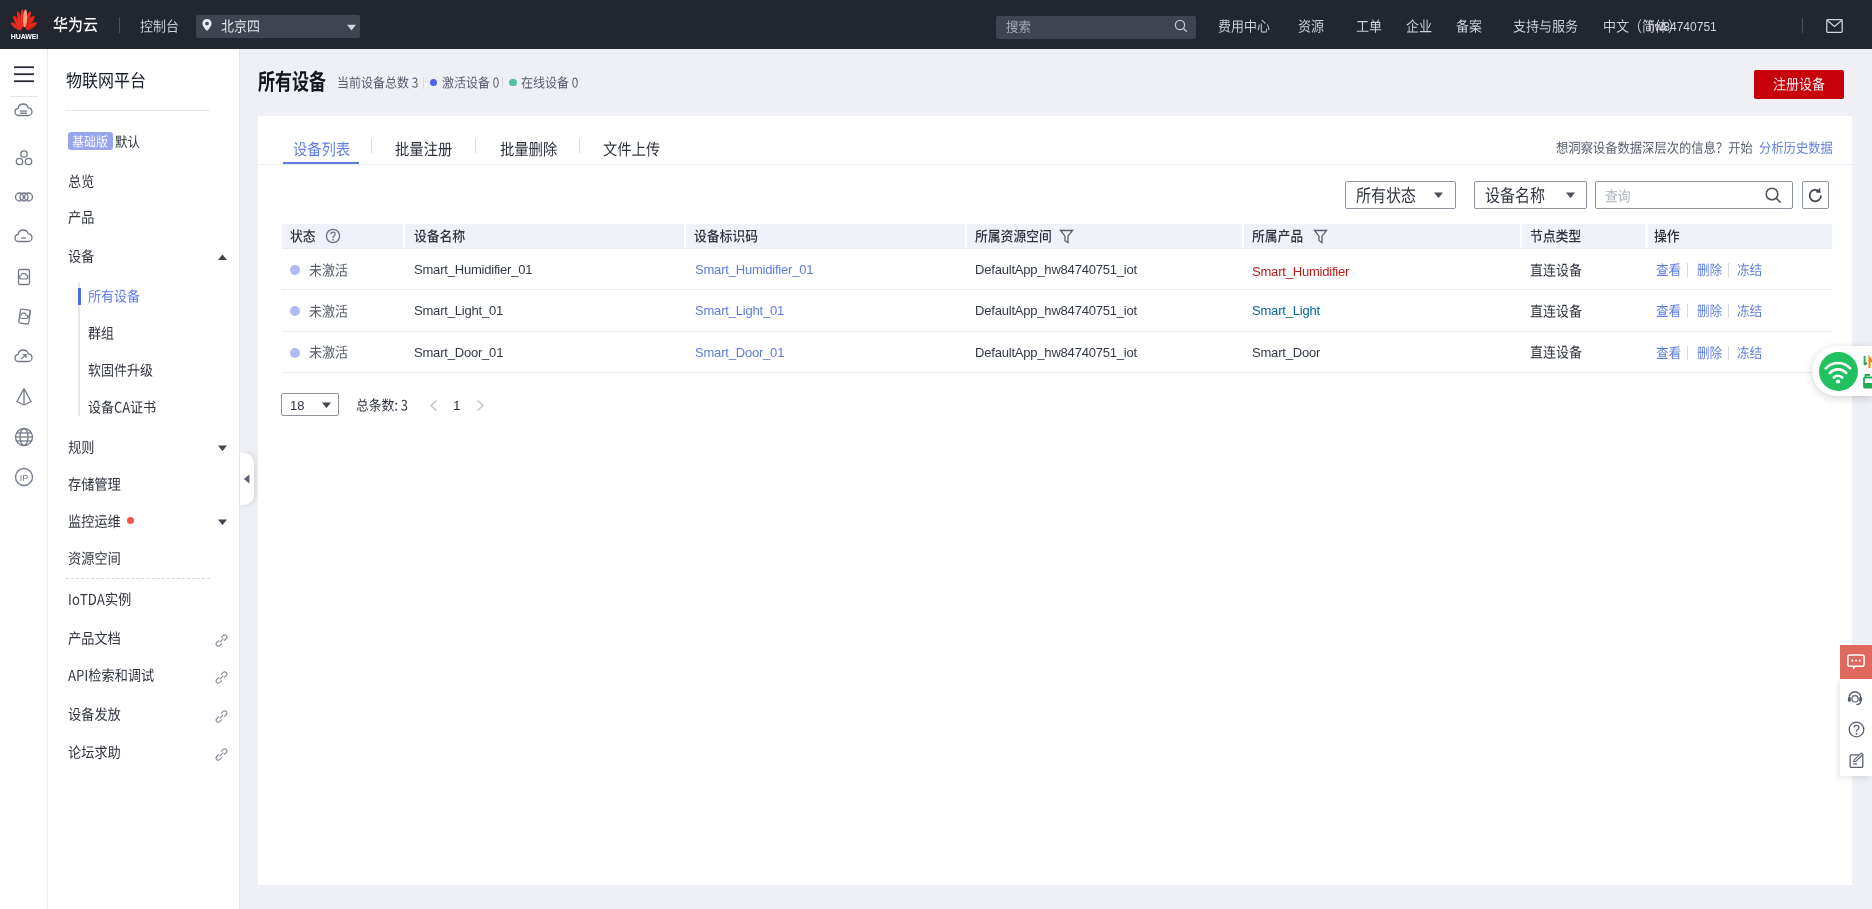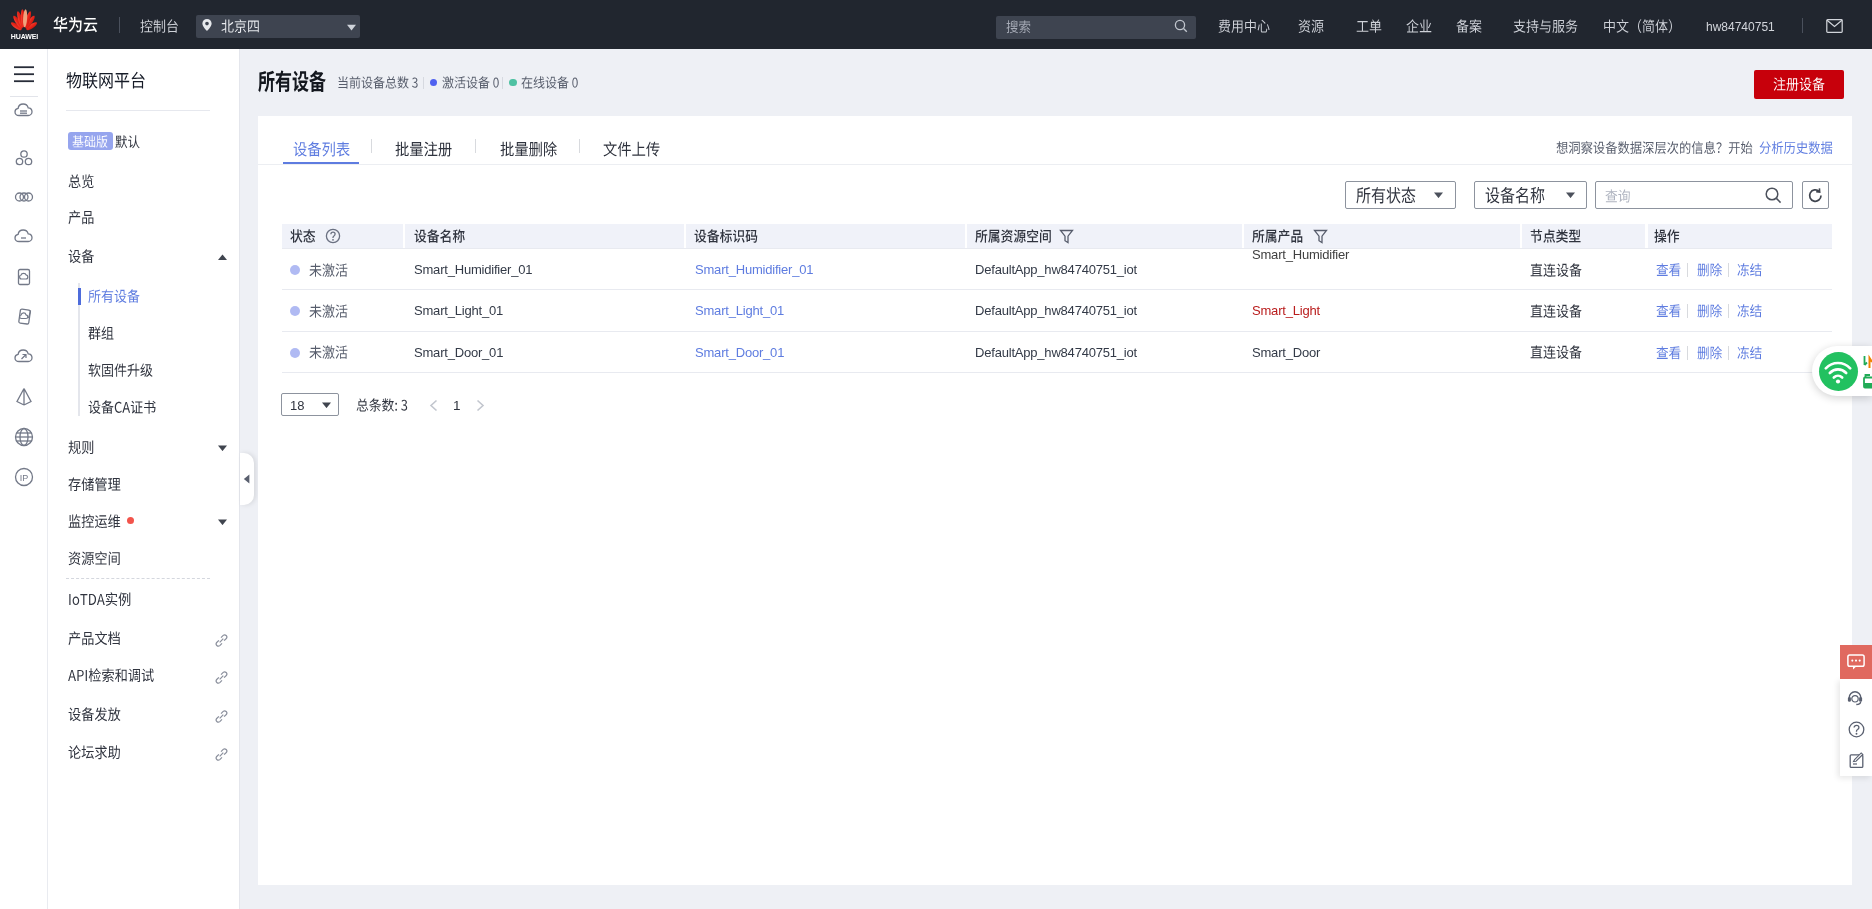--- a/index.html
+++ b/index.html
@@ -89,21 +89,21 @@
 <svg class="t" style="left:1513.0px;top:16.7px" width="67.0" height="19.1" viewBox="0 -14.7 67.0 19.1">
     <g transform="scale(1,1.130)">
       <path fill="#ced1d8" d="M6 -10.9V-8.9H1V-8H6V-6H1.6V-5H3L2.7 -4.9C3.4 -3.5 4.4 -2.3 5.6 -1.4C4.1 -0.7 2.3 -0.2 0.5 0.1C0.7 0.3 0.9 0.8 1 1C3 0.7 4.9 0.1 6.5 -0.8C8 0.1 9.8 0.7 11.9 1C12.1 0.7 12.3 0.3 12.5 0C10.6 -0.2 8.9 -0.7 7.5 -1.4C9 -2.4 10.2 -3.8 10.9 -5.6L10.2 -6L10 -6H7V-8H12V-8.9H7V-10.9ZM3.7 -5H9.5C8.8 -3.7 7.8 -2.7 6.6 -2C5.3 -2.8 4.4 -3.8 3.7 -5Z M18.8 -2.7C19.4 -1.9 20 -1 20.3 -0.3L21.1 -0.8C20.8 -1.5 20.1 -2.4 19.6 -3.1ZM21.1 -10.9V-9.2H18.4V-8.3H21.1V-6.7H17.7V-5.8H22.9V-4.3H17.8V-3.4H22.9V-0.1C22.9 0 22.8 0.1 22.6 0.1C22.4 0.1 21.7 0.1 21 0.1C21.1 0.4 21.3 0.8 21.3 1C22.3 1 22.9 1 23.3 0.9C23.7 0.7 23.8 0.4 23.8 -0.1V-3.4H25.4V-4.3H23.8V-5.8H25.5V-6.7H22.1V-8.3H24.9V-9.2H22.1V-10.9ZM15.2 -10.9V-8.3H13.5V-7.4H15.2V-4.6C14.5 -4.3 13.9 -4.2 13.4 -4L13.6 -3.1L15.2 -3.6V-0.1C15.2 0.1 15.2 0.1 15 0.1C14.8 0.1 14.3 0.1 13.8 0.1C13.9 0.4 14 0.8 14.1 1C14.9 1 15.4 1 15.7 0.8C16 0.7 16.1 0.4 16.1 -0.1V-3.9L17.6 -4.3L17.4 -5.2L16.1 -4.8V-7.4H17.5V-8.3H16.1V-10.9Z M26.7 -3.1V-2.2H34.9V-3.1ZM29.4 -10.6C29.1 -8.8 28.5 -6.4 28.1 -4.9L29 -4.9H29.2H36.5C36.2 -1.9 35.9 -0.6 35.4 -0.2C35.2 -0.1 35 -0 34.7 -0C34.3 -0 33.3 -0.1 32.3 -0.1C32.5 0.1 32.6 0.5 32.7 0.8C33.6 0.9 34.5 0.9 35 0.9C35.5 0.8 35.9 0.8 36.2 0.4C36.8 -0.1 37.2 -1.7 37.5 -5.4C37.6 -5.5 37.6 -5.8 37.6 -5.8H29.4C29.5 -6.6 29.7 -7.4 29.9 -8.2H37.4V-9.1H30.1L30.4 -10.5Z M40.4 -10.4V-5.8C40.4 -3.8 40.3 -1.2 39.4 0.6C39.7 0.7 40.1 0.9 40.2 1.1C40.8 -0.2 41.1 -1.8 41.2 -3.4H43.3V-0.1C43.3 0.1 43.2 0.1 43 0.1C42.9 0.1 42.3 0.1 41.7 0.1C41.8 0.4 42 0.8 42 1C42.9 1 43.4 1 43.7 0.9C44.1 0.7 44.2 0.4 44.2 -0.1V-10.4ZM41.3 -9.5H43.3V-7.4H41.3ZM41.3 -6.5H43.3V-4.3H41.3C41.3 -4.8 41.3 -5.3 41.3 -5.8ZM50.2 -5.1C49.9 -4 49.4 -3 48.9 -2.2C48.2 -3 47.8 -4 47.4 -5.1ZM45.3 -10.4V1H46.3V-5.1H46.6C47 -3.7 47.6 -2.5 48.3 -1.4C47.7 -0.7 47 -0.1 46.3 0.2C46.5 0.4 46.8 0.7 46.9 1C47.6 0.5 48.3 -0 48.9 -0.7C49.5 0 50.2 0.6 51 1.1C51.1 0.8 51.4 0.5 51.6 0.3C50.8 -0.1 50.1 -0.7 49.4 -1.4C50.2 -2.6 50.9 -4 51.2 -5.8L50.7 -6L50.5 -6H46.3V-9.5H49.9V-7.9C49.9 -7.7 49.9 -7.7 49.7 -7.7C49.5 -7.7 48.8 -7.7 48 -7.7C48.1 -7.5 48.2 -7.1 48.3 -6.9C49.3 -6.9 49.9 -6.9 50.3 -7C50.8 -7.1 50.9 -7.4 50.9 -7.9V-10.4Z M57.8 -5C57.7 -4.5 57.7 -4.1 57.6 -3.7H53.6V-2.8H57.3C56.5 -1.1 55.1 -0.3 52.7 0.2C52.9 0.4 53.2 0.8 53.3 1C55.8 0.4 57.5 -0.7 58.3 -2.8H62.2C62 -1.1 61.8 -0.3 61.5 -0.1C61.3 0.1 61.2 0.1 60.9 0.1C60.6 0.1 59.7 0.1 58.9 -0C59.1 0.2 59.2 0.6 59.2 0.9C60 0.9 60.8 0.9 61.2 0.9C61.6 0.9 61.9 0.8 62.2 0.5C62.7 0.1 63 -0.9 63.3 -3.2C63.3 -3.4 63.3 -3.7 63.3 -3.7H58.6C58.7 -4 58.7 -4.4 58.8 -4.9ZM61.7 -8.7C60.9 -8 59.9 -7.3 58.6 -6.9C57.6 -7.3 56.8 -7.9 56.2 -8.6L56.4 -8.7ZM57 -10.9C56.3 -9.8 55 -8.5 53.2 -7.5C53.4 -7.4 53.7 -7 53.8 -6.8C54.4 -7.2 55 -7.6 55.6 -8C56.1 -7.4 56.7 -6.9 57.5 -6.5C56 -6 54.2 -5.7 52.6 -5.5C52.8 -5.3 52.9 -4.9 53 -4.6C54.9 -4.9 56.8 -5.3 58.6 -5.9C60.1 -5.3 61.9 -5 63.9 -4.8C64.1 -5.1 64.3 -5.5 64.5 -5.7C62.8 -5.8 61.1 -6 59.8 -6.4C61.2 -7.1 62.4 -8 63.2 -9.2L62.6 -9.6L62.5 -9.6H57.2C57.5 -10 57.7 -10.3 58 -10.7Z"></path>
     </g>
   </svg>
 <svg class="t" style="left:1603.0px;top:16.7px" width="80.0" height="19.1" viewBox="0 -14.7 80.0 19.1">
     <g transform="scale(1,1.130)">
       <path fill="#ced1d8" d="M6 -10.9V-8.6H1.2V-2.4H2.2V-3.2H6V1H7V-3.2H10.7V-2.5H11.7V-8.6H7V-10.9ZM2.2 -4.2V-7.6H6V-4.2ZM10.7 -4.2H7V-7.6H10.7Z M18.5 -10.7C18.9 -10.1 19.3 -9.2 19.5 -8.7L20.5 -9C20.4 -9.5 19.9 -10.4 19.5 -11ZM13.7 -8.6V-7.7H15.7C16.4 -5.7 17.5 -4 18.8 -2.6C17.4 -1.4 15.6 -0.5 13.5 0.1C13.7 0.3 14 0.8 14.1 1C16.2 0.3 18.1 -0.6 19.5 -1.9C21 -0.6 22.8 0.4 24.9 0.9C25.1 0.7 25.4 0.3 25.6 0.1C23.5 -0.5 21.7 -1.4 20.3 -2.6C21.6 -4 22.6 -5.6 23.3 -7.7H25.4V-8.6ZM19.6 -3.3C18.3 -4.5 17.4 -6 16.7 -7.7H22.2C21.6 -5.9 20.7 -4.5 19.6 -3.3Z M35 -4.9C35 -2.4 36.1 -0.3 37.6 1.2L38.4 0.8C36.9 -0.7 36 -2.6 36 -4.9C36 -7.3 36.9 -9.2 38.4 -10.7L37.6 -11.1C36.1 -9.5 35 -7.5 35 -4.9Z M40.4 -5.9V1H41.3V-5.9ZM41 -7C41.5 -6.5 42.1 -5.8 42.4 -5.4L43.2 -5.9C42.9 -6.4 42.2 -7 41.7 -7.5ZM43.2 -5V-0.5H47.9V-5ZM41.7 -11C41.3 -9.7 40.5 -8.5 39.6 -7.8C39.9 -7.7 40.2 -7.4 40.4 -7.2C40.9 -7.7 41.4 -8.3 41.8 -9H42.6C42.9 -8.4 43.2 -7.8 43.3 -7.4L44.1 -7.7C44 -8 43.8 -8.5 43.5 -9H45.4V-9.8H42.2C42.4 -10.1 42.5 -10.4 42.6 -10.7ZM46.7 -10.9C46.4 -9.8 45.8 -8.7 45.1 -8C45.3 -7.9 45.7 -7.6 45.9 -7.5C46.3 -7.9 46.6 -8.4 46.9 -8.9H47.9C48.3 -8.4 48.7 -7.7 48.9 -7.3L49.7 -7.7C49.6 -8 49.3 -8.5 49 -8.9H51.1V-9.8H47.3C47.5 -10.1 47.6 -10.4 47.7 -10.7ZM47.1 -2.5V-1.3H44V-2.5ZM44 -4.3H47.1V-3.2H44ZM43.5 -7V-6.1H49.7V-0.1C49.7 0.1 49.6 0.1 49.4 0.1C49.2 0.1 48.5 0.1 47.8 0.1C47.9 0.3 48 0.7 48.1 1C49.1 1 49.7 0.9 50.1 0.8C50.5 0.7 50.6 0.4 50.6 -0.1V-7Z M55.3 -10.9C54.6 -8.9 53.5 -7 52.4 -5.7C52.6 -5.5 52.9 -4.9 53 -4.7C53.4 -5.2 53.7 -5.7 54.1 -6.2V1H55V-7.9C55.5 -8.7 55.8 -9.7 56.2 -10.6ZM57.4 -2.3V-1.4H59.6V1H60.5V-1.4H62.6V-2.3H60.5V-6.8C61.3 -4.5 62.6 -2.3 63.9 -1.1C64.1 -1.4 64.4 -1.7 64.6 -1.9C63.2 -3 61.9 -5.2 61.1 -7.4H64.4V-8.3H60.5V-10.9H59.6V-8.3H55.9V-7.4H59C58.2 -5.1 56.8 -2.9 55.4 -1.8C55.6 -1.6 55.9 -1.3 56.1 -1.1C57.4 -2.3 58.7 -4.4 59.6 -6.7V-2.3Z M69 -4.9C69 -7.5 67.9 -9.5 66.4 -11.1L65.6 -10.7C67.1 -9.2 68 -7.3 68 -4.9C68 -2.6 67.1 -0.7 65.6 0.8L66.4 1.2C67.9 -0.3 69 -2.4 69 -4.9Z"></path>
     </g>
   </svg>
-<div class="abs t" style="left:1706px;top:20px;font-size:12px;color:#d2d5db">hw84740751</div>
+<div class="abs t" style="left:1648px;top:20px;font-size:12px;color:#d2d5db">hw84740751</div>
 <div class="abs" style="left:1802px;top:18px;width:1px;height:15px;background:#4a505c"></div>
 <svg class="i" style="left:1826px;top:19px" width="17" height="14" viewBox="0 0 19 16">
 <rect x="0.7" y="0.7" width="17.6" height="14.6" rx="1" fill="none" stroke="#d2d5db" stroke-width="1.4"></rect>
 <path d="M1,1.5 L9.5,8.5 L18,1.5" fill="none" stroke="#d2d5db" stroke-width="1.4"></path>
   </svg>
 <div class="abs" style="left:0;top:49px;width:48px;height:860px;background:#fff;border-right:1px solid #e9ebf0"></div>
 <svg class="i" style="left:13.5px;top:66px" width="20" height="17" viewBox="0 0 20 17">
 <g stroke="#272c38" stroke-width="1.8">
       <line x1="0" y1="1.2" x2="20" y2="1.2"></line>
       <line x1="0" y1="8.2" x2="20" y2="8.2"></line>
@@ -455,21 +455,21 @@
 <div class="abs" style="left:1519.5px;top:224px;width:2px;height:24px;background:#fff"></div>
 <div class="abs" style="left:289.5px;top:265.3px;width:10px;height:10px;border-radius:50%;background:#b0baf3"></div>
 <svg class="t" style="left:308.5px;top:261.0px" width="41.0" height="19.1" viewBox="0 -14.7 41.0 19.1">
     <g transform="scale(1,1.130)">
       <path fill="#575d6c" d="M6 -10.9V-8.8H1.7V-7.8H6V-5.6H0.8V-4.6H5.4C4.2 -2.9 2.3 -1.3 0.4 -0.5C0.7 -0.3 1 0.1 1.2 0.3C2.9 -0.6 4.7 -2.1 6 -3.8V1H7V-3.9C8.3 -2.2 10.1 -0.5 11.8 0.3C12 0.1 12.3 -0.3 12.6 -0.5C10.7 -1.3 8.7 -2.9 7.6 -4.6H12.2V-5.6H7V-7.8H11.4V-8.8H7V-10.9Z M17.4 -7.2H19.7V-6.1H17.4ZM17.4 -8.9H19.7V-7.9H17.4ZM13.8 -10.2C14.5 -9.8 15.2 -9 15.6 -8.6L16.2 -9.2C15.8 -9.7 15 -10.3 14.4 -10.8ZM13.5 -6.6C14.1 -6.2 14.9 -5.6 15.2 -5.2L15.8 -5.9C15.4 -6.3 14.6 -6.9 14 -7.2ZM13.6 0.3 14.4 0.8C14.9 -0.3 15.6 -1.9 16 -3.2L15.3 -3.7C14.8 -2.3 14.1 -0.7 13.6 0.3ZM22 -10.9C21.8 -8.9 21.3 -6.9 20.6 -5.6V-9.6H18.8L19.2 -10.8L18.2 -10.9C18.1 -10.5 18 -10 17.9 -9.6H16.6V-5.4H20.5C20.7 -5.2 21 -4.9 21.1 -4.8C21.3 -5.1 21.5 -5.5 21.7 -5.9C21.9 -4.7 22.2 -3.3 22.7 -2.1C22.2 -1.1 21.5 -0.2 20.5 0.5C20.7 0.6 21.1 0.9 21.2 1.1C22 0.4 22.6 -0.3 23.2 -1.2C23.6 -0.4 24.2 0.4 25 1C25.1 0.8 25.4 0.4 25.6 0.2C24.8 -0.4 24.1 -1.2 23.6 -2.1C24.3 -3.6 24.6 -5.4 24.9 -7.5H25.5V-8.4H22.5C22.6 -9.2 22.8 -10 22.9 -10.8ZM17.8 -5.1 18.1 -4.4H16.1V-3.6H17.4V-3.1C17.4 -2.2 17.2 -0.7 15.6 0.5C15.8 0.6 16.1 0.9 16.2 1.1C17.5 0.2 18 -1 18.1 -2H19.6C19.6 -0.7 19.5 -0.2 19.3 -0C19.3 0.1 19.2 0.1 19 0.1C18.9 0.1 18.4 0.1 18 0C18.1 0.2 18.2 0.6 18.2 0.8C18.7 0.9 19.2 0.8 19.4 0.8C19.7 0.8 19.9 0.7 20.1 0.5C20.3 0.2 20.4 -0.5 20.5 -2.4C20.5 -2.5 20.5 -2.8 20.5 -2.8H18.2V-3.1V-3.6H21V-4.4H19C18.9 -4.7 18.7 -5.1 18.6 -5.3ZM24 -7.5C23.9 -5.9 23.6 -4.4 23.2 -3.2C22.6 -4.5 22.4 -6 22.2 -7.4L22.2 -7.5Z M27.2 -10.1C28 -9.6 29.1 -9 29.6 -8.6L30.2 -9.4C29.6 -9.8 28.5 -10.4 27.7 -10.8ZM26.5 -6.5C27.3 -6.1 28.4 -5.4 29 -5.1L29.5 -5.9C28.9 -6.2 27.8 -6.8 27.1 -7.2ZM26.8 0.2 27.7 0.9C28.4 -0.3 29.4 -2 30 -3.3L29.3 -4C28.6 -2.5 27.5 -0.8 26.8 0.2ZM30.2 -7.1V-6.2H33.9V-4H31.1V1H32V0.5H36.6V1H37.6V-4H34.8V-6.2H38.4V-7.1H34.8V-9.4C36 -9.6 37 -9.8 37.9 -10.1L37.1 -10.9C35.7 -10.4 33 -9.9 30.8 -9.7C30.9 -9.5 31 -9.1 31.1 -8.9C32 -9 33 -9.1 33.9 -9.2V-7.1ZM32 -0.4V-3.1H36.6V-0.4Z"></path>
     </g>
   </svg>
 <div class="abs t" style="left:414px;top:262.3px;font-size:13px;letter-spacing:-0.2px;color:#333a47">Smart_Humidifier_01</div>
 <div class="abs t" style="left:695px;top:262.3px;font-size:13px;letter-spacing:-0.2px;color:#5e7ce0">Smart_Humidifier_01</div>
 <div class="abs t" style="left:975px;top:262.3px;font-size:13px;letter-spacing:-0.2px;color:#333a47">DefaultApp_hw84740751_iot</div>
-<div class="abs t" style="left:1252px;top:247px;font-size:13px;letter-spacing:-0.2px;color:#404040">Smart_Humidifier</div>
+<div class="abs t" style="left:1252px;top:264px;font-size:13px;letter-spacing:-0.2px;color:#b91c1c">Smart_Humidifier</div>
 <svg class="t" style="left:1530.0px;top:261.0px" width="54.0" height="19.1" viewBox="0 -14.7 54.0 19.1">
     <g transform="scale(1,1.130)">
       <path fill="#30343f" d="M2.5 -7.9V-0.3H0.6V0.6H12.4V-0.3H10.6V-7.9H6.5L6.7 -8.9H12V-9.8H6.8L7 -10.8L5.9 -10.9L5.8 -9.8H1V-8.9H5.7L5.5 -7.9ZM3.4 -5.2H9.6V-4.1H3.4ZM3.4 -5.9V-7H9.6V-5.9ZM3.4 -3.4H9.6V-2.3H3.4ZM3.4 -0.3V-1.5H9.6V-0.3Z M14.1 -10.3C14.7 -9.6 15.5 -8.6 15.9 -7.9L16.7 -8.5C16.3 -9.1 15.5 -10.1 14.8 -10.8ZM16.2 -6.5H13.6V-5.6H15.3V-1.5C14.7 -1.3 14.1 -0.7 13.4 0.1L14.1 1.1C14.7 0.2 15.3 -0.7 15.7 -0.7C16 -0.7 16.4 -0.2 17 0.2C17.9 0.8 19 0.9 20.7 0.9C22 0.9 24.4 0.8 25.4 0.8C25.4 0.5 25.5 -0.1 25.7 -0.3C24.3 -0.2 22.4 -0.1 20.7 -0.1C19.2 -0.1 18.1 -0.2 17.2 -0.7C16.8 -1 16.5 -1.3 16.2 -1.4ZM17.9 -5.3C18 -5.4 18.5 -5.5 19.1 -5.5H21.1V-3.7H17.1V-2.8H21.1V-0.4H22.1V-2.8H25.2V-3.7H22.1V-5.5H24.6L24.6 -6.4H22.1V-8H21.1V-6.4H19C19.3 -7.1 19.7 -7.9 20.1 -8.7H25V-9.6H20.4L20.8 -10.6L19.8 -10.9C19.7 -10.5 19.5 -10 19.4 -9.6H17.2V-8.7H19C18.7 -8 18.4 -7.3 18.3 -7.1C18 -6.6 17.8 -6.3 17.6 -6.3C17.7 -6 17.8 -5.5 17.9 -5.3Z M27.6 -10.1C28.3 -9.5 29.1 -8.6 29.5 -8L30.2 -8.7C29.8 -9.3 28.9 -10.1 28.2 -10.7ZM26.6 -6.8V-5.9H28.4V-1.2C28.4 -0.6 28 -0.2 27.7 -0.1C27.9 0.1 28.2 0.5 28.3 0.8C28.5 0.5 28.8 0.3 31.1 -1.5C31 -1.7 30.9 -2 30.8 -2.3L29.3 -1.2V-6.8ZM32.4 -10.5V-9C32.4 -8 32.1 -7 30.4 -6.2C30.6 -6 30.9 -5.7 31 -5.5C32.9 -6.4 33.3 -7.8 33.3 -9V-9.5H35.6V-7.4C35.6 -6.5 35.8 -6.1 36.7 -6.1C36.8 -6.1 37.5 -6.1 37.7 -6.1C37.9 -6.1 38.2 -6.1 38.4 -6.2C38.3 -6.4 38.3 -6.8 38.3 -7C38.1 -7 37.8 -6.9 37.7 -6.9C37.5 -6.9 36.9 -6.9 36.8 -6.9C36.6 -6.9 36.5 -7.1 36.5 -7.4V-10.5ZM36.5 -4.3C36 -3.2 35.3 -2.4 34.4 -1.7C33.6 -2.4 32.9 -3.3 32.4 -4.3ZM31 -5.2V-4.3H31.7L31.5 -4.2C32 -3 32.7 -2 33.7 -1.1C32.7 -0.5 31.6 -0.1 30.4 0.2C30.6 0.4 30.8 0.8 30.9 1C32.2 0.7 33.4 0.2 34.4 -0.5C35.4 0.2 36.6 0.8 37.9 1.1C38 0.8 38.3 0.4 38.5 0.2C37.3 -0.1 36.2 -0.5 35.2 -1.1C36.3 -2.1 37.2 -3.3 37.7 -5L37.1 -5.2L36.9 -5.2Z M47.9 -8.9C47.3 -8.3 46.4 -7.7 45.5 -7.2C44.6 -7.7 43.8 -8.2 43.3 -8.8L43.4 -8.9ZM43.8 -11C43.1 -9.8 41.9 -8.5 40 -7.6C40.2 -7.5 40.5 -7.2 40.7 -6.9C41.4 -7.3 42 -7.7 42.6 -8.2C43.1 -7.6 43.7 -7.2 44.5 -6.7C42.9 -6.1 41.1 -5.6 39.4 -5.4C39.6 -5.2 39.8 -4.7 39.8 -4.5C41.7 -4.8 43.7 -5.3 45.5 -6.2C47.1 -5.4 49 -4.9 51 -4.7C51.2 -4.9 51.4 -5.3 51.6 -5.6C49.8 -5.8 48 -6.1 46.5 -6.7C47.7 -7.5 48.8 -8.4 49.5 -9.5L48.9 -9.9L48.7 -9.8H44.2C44.4 -10.1 44.7 -10.4 44.9 -10.8ZM42.2 -1.7H45V-0.2H42.2ZM42.2 -2.5V-3.8H45V-2.5ZM48.7 -1.7V-0.2H46V-1.7ZM48.7 -2.5H46V-3.8H48.7ZM41.2 -4.6V1H42.2V0.6H48.7V1H49.8V-4.6Z"></path>
     </g>
   </svg>
 <svg class="t" style="left:1656.0px;top:261.3px" width="27.2" height="18.5" viewBox="0 -14.2 27.2 18.5">
     <g transform="scale(1,1.130)">
       <path fill="#5e7ce0" d="M3.7 -2.7H8.8V-1.7H3.7ZM3.7 -4.4H8.8V-3.4H3.7ZM2.8 -5.1V-1H9.8V-5.1ZM0.9 -0.3V0.6H11.7V-0.3ZM5.8 -10.6V-9H0.7V-8.2H4.8C3.7 -7 2 -5.9 0.5 -5.3C0.7 -5.2 0.9 -4.8 1.1 -4.6C2.8 -5.3 4.6 -6.6 5.8 -8.1V-5.5H6.7V-8.1C7.9 -6.6 9.8 -5.3 11.5 -4.7C11.7 -4.9 11.9 -5.3 12.1 -5.5C10.6 -6 8.8 -7 7.7 -8.2H11.9V-9H6.7V-10.6Z M16.8 -2.7H22.3V-1.8H16.8ZM16.8 -3.4V-4.2H22.3V-3.4ZM16.8 -1.2H22.3V-0.2H16.8ZM23 -10.5C21 -10.1 17.2 -9.9 14.1 -9.9C14.2 -9.7 14.3 -9.3 14.3 -9.1C15.4 -9.1 16.6 -9.2 17.7 -9.2C17.7 -8.9 17.6 -8.6 17.5 -8.3H14.3V-7.6H17.2C17.1 -7.3 16.9 -7 16.8 -6.6H13.3V-5.9H16.3C15.5 -4.5 14.5 -3.4 13 -2.5C13.2 -2.4 13.5 -2 13.6 -1.8C14.5 -2.3 15.2 -2.9 15.9 -3.7V1H16.8V0.5H22.3V1H23.2V-5H16.9C17.1 -5.3 17.2 -5.6 17.4 -5.9H24.5V-6.6H17.8C18 -7 18.1 -7.3 18.2 -7.6H23.7V-8.3H18.5L18.8 -9.3C20.6 -9.4 22.3 -9.6 23.6 -9.8Z"></path>
     </g>
   </svg>
@@ -487,21 +487,21 @@
   </svg>
 <div class="abs" style="left:289.5px;top:306.3px;width:10px;height:10px;border-radius:50%;background:#b0baf3"></div>
 <svg class="t" style="left:308.5px;top:302.0px" width="41.0" height="19.1" viewBox="0 -14.7 41.0 19.1">
     <g transform="scale(1,1.130)">
       <path fill="#575d6c" d="M6 -10.9V-8.8H1.7V-7.8H6V-5.6H0.8V-4.6H5.4C4.2 -2.9 2.3 -1.3 0.4 -0.5C0.7 -0.3 1 0.1 1.2 0.3C2.9 -0.6 4.7 -2.1 6 -3.8V1H7V-3.9C8.3 -2.2 10.1 -0.5 11.8 0.3C12 0.1 12.3 -0.3 12.6 -0.5C10.7 -1.3 8.7 -2.9 7.6 -4.6H12.2V-5.6H7V-7.8H11.4V-8.8H7V-10.9Z M17.4 -7.2H19.7V-6.1H17.4ZM17.4 -8.9H19.7V-7.9H17.4ZM13.8 -10.2C14.5 -9.8 15.2 -9 15.6 -8.6L16.2 -9.2C15.8 -9.7 15 -10.3 14.4 -10.8ZM13.5 -6.6C14.1 -6.2 14.9 -5.6 15.2 -5.2L15.8 -5.9C15.4 -6.3 14.6 -6.9 14 -7.2ZM13.6 0.3 14.4 0.8C14.9 -0.3 15.6 -1.9 16 -3.2L15.3 -3.7C14.8 -2.3 14.1 -0.7 13.6 0.3ZM22 -10.9C21.8 -8.9 21.3 -6.9 20.6 -5.6V-9.6H18.8L19.2 -10.8L18.2 -10.9C18.1 -10.5 18 -10 17.9 -9.6H16.6V-5.4H20.5C20.7 -5.2 21 -4.9 21.1 -4.8C21.3 -5.1 21.5 -5.5 21.7 -5.9C21.9 -4.7 22.2 -3.3 22.7 -2.1C22.2 -1.1 21.5 -0.2 20.5 0.5C20.7 0.6 21.1 0.9 21.2 1.1C22 0.4 22.6 -0.3 23.2 -1.2C23.6 -0.4 24.2 0.4 25 1C25.1 0.8 25.4 0.4 25.6 0.2C24.8 -0.4 24.1 -1.2 23.6 -2.1C24.3 -3.6 24.6 -5.4 24.9 -7.5H25.5V-8.4H22.5C22.6 -9.2 22.8 -10 22.9 -10.8ZM17.8 -5.1 18.1 -4.4H16.1V-3.6H17.4V-3.1C17.4 -2.2 17.2 -0.7 15.6 0.5C15.8 0.6 16.1 0.9 16.2 1.1C17.5 0.2 18 -1 18.1 -2H19.6C19.6 -0.7 19.5 -0.2 19.3 -0C19.3 0.1 19.2 0.1 19 0.1C18.9 0.1 18.4 0.1 18 0C18.1 0.2 18.2 0.6 18.2 0.8C18.7 0.9 19.2 0.8 19.4 0.8C19.7 0.8 19.9 0.7 20.1 0.5C20.3 0.2 20.4 -0.5 20.5 -2.4C20.5 -2.5 20.5 -2.8 20.5 -2.8H18.2V-3.1V-3.6H21V-4.4H19C18.9 -4.7 18.7 -5.1 18.6 -5.3ZM24 -7.5C23.9 -5.9 23.6 -4.4 23.2 -3.2C22.6 -4.5 22.4 -6 22.2 -7.4L22.2 -7.5Z M27.2 -10.1C28 -9.6 29.1 -9 29.6 -8.6L30.2 -9.4C29.6 -9.8 28.5 -10.4 27.7 -10.8ZM26.5 -6.5C27.3 -6.1 28.4 -5.4 29 -5.1L29.5 -5.9C28.9 -6.2 27.8 -6.8 27.1 -7.2ZM26.8 0.2 27.7 0.9C28.4 -0.3 29.4 -2 30 -3.3L29.3 -4C28.6 -2.5 27.5 -0.8 26.8 0.2ZM30.2 -7.1V-6.2H33.9V-4H31.1V1H32V0.5H36.6V1H37.6V-4H34.8V-6.2H38.4V-7.1H34.8V-9.4C36 -9.6 37 -9.8 37.9 -10.1L37.1 -10.9C35.7 -10.4 33 -9.9 30.8 -9.7C30.9 -9.5 31 -9.1 31.1 -8.9C32 -9 33 -9.1 33.9 -9.2V-7.1ZM32 -0.4V-3.1H36.6V-0.4Z"></path>
     </g>
   </svg>
 <div class="abs t" style="left:414px;top:303.3px;font-size:13px;letter-spacing:-0.2px;color:#333a47">Smart_Light_01</div>
 <div class="abs t" style="left:695px;top:303.3px;font-size:13px;letter-spacing:-0.2px;color:#5e7ce0">Smart_Light_01</div>
 <div class="abs t" style="left:975px;top:303.3px;font-size:13px;letter-spacing:-0.2px;color:#333a47">DefaultApp_hw84740751_iot</div>
-<div class="abs t" style="left:1252px;top:303.3px;font-size:13px;letter-spacing:-0.2px;color:#b91c1c">Smart_Light</div>
+<div class="abs t" style="left:1252px;top:303.3px;font-size:13px;letter-spacing:-0.2px;color:#0369a1">Smart_Light</div>
 <svg class="t" style="left:1530.0px;top:302.0px" width="54.0" height="19.1" viewBox="0 -14.7 54.0 19.1">
     <g transform="scale(1,1.130)">
       <path fill="#30343f" d="M2.5 -7.9V-0.3H0.6V0.6H12.4V-0.3H10.6V-7.9H6.5L6.7 -8.9H12V-9.8H6.8L7 -10.8L5.9 -10.9L5.8 -9.8H1V-8.9H5.7L5.5 -7.9ZM3.4 -5.2H9.6V-4.1H3.4ZM3.4 -5.9V-7H9.6V-5.9ZM3.4 -3.4H9.6V-2.3H3.4ZM3.4 -0.3V-1.5H9.6V-0.3Z M14.1 -10.3C14.7 -9.6 15.5 -8.6 15.9 -7.9L16.7 -8.5C16.3 -9.1 15.5 -10.1 14.8 -10.8ZM16.2 -6.5H13.6V-5.6H15.3V-1.5C14.7 -1.3 14.1 -0.7 13.4 0.1L14.1 1.1C14.7 0.2 15.3 -0.7 15.7 -0.7C16 -0.7 16.4 -0.2 17 0.2C17.9 0.8 19 0.9 20.7 0.9C22 0.9 24.4 0.8 25.4 0.8C25.4 0.5 25.5 -0.1 25.7 -0.3C24.3 -0.2 22.4 -0.1 20.7 -0.1C19.2 -0.1 18.1 -0.2 17.2 -0.7C16.8 -1 16.5 -1.3 16.2 -1.4ZM17.9 -5.3C18 -5.4 18.5 -5.5 19.1 -5.5H21.1V-3.7H17.1V-2.8H21.1V-0.4H22.1V-2.8H25.2V-3.7H22.1V-5.5H24.6L24.6 -6.4H22.1V-8H21.1V-6.4H19C19.3 -7.1 19.7 -7.9 20.1 -8.7H25V-9.6H20.4L20.8 -10.6L19.8 -10.9C19.7 -10.5 19.5 -10 19.4 -9.6H17.2V-8.7H19C18.7 -8 18.4 -7.3 18.3 -7.1C18 -6.6 17.8 -6.3 17.6 -6.3C17.7 -6 17.8 -5.5 17.9 -5.3Z M27.6 -10.1C28.3 -9.5 29.1 -8.6 29.5 -8L30.2 -8.7C29.8 -9.3 28.9 -10.1 28.2 -10.7ZM26.6 -6.8V-5.9H28.4V-1.2C28.4 -0.6 28 -0.2 27.7 -0.1C27.9 0.1 28.2 0.5 28.3 0.8C28.5 0.5 28.8 0.3 31.1 -1.5C31 -1.7 30.9 -2 30.8 -2.3L29.3 -1.2V-6.8ZM32.4 -10.5V-9C32.4 -8 32.1 -7 30.4 -6.2C30.6 -6 30.9 -5.7 31 -5.5C32.9 -6.4 33.3 -7.8 33.3 -9V-9.5H35.6V-7.4C35.6 -6.5 35.8 -6.1 36.7 -6.1C36.8 -6.1 37.5 -6.1 37.7 -6.1C37.9 -6.1 38.2 -6.1 38.4 -6.2C38.3 -6.4 38.3 -6.8 38.3 -7C38.1 -7 37.8 -6.9 37.7 -6.9C37.5 -6.9 36.9 -6.9 36.8 -6.9C36.6 -6.9 36.5 -7.1 36.5 -7.4V-10.5ZM36.5 -4.3C36 -3.2 35.3 -2.4 34.4 -1.7C33.6 -2.4 32.9 -3.3 32.4 -4.3ZM31 -5.2V-4.3H31.7L31.5 -4.2C32 -3 32.7 -2 33.7 -1.1C32.7 -0.5 31.6 -0.1 30.4 0.2C30.6 0.4 30.8 0.8 30.9 1C32.2 0.7 33.4 0.2 34.4 -0.5C35.4 0.2 36.6 0.8 37.9 1.1C38 0.8 38.3 0.4 38.5 0.2C37.3 -0.1 36.2 -0.5 35.2 -1.1C36.3 -2.1 37.2 -3.3 37.7 -5L37.1 -5.2L36.9 -5.2Z M47.9 -8.9C47.3 -8.3 46.4 -7.7 45.5 -7.2C44.6 -7.7 43.8 -8.2 43.3 -8.8L43.4 -8.9ZM43.8 -11C43.1 -9.8 41.9 -8.5 40 -7.6C40.2 -7.5 40.5 -7.2 40.7 -6.9C41.4 -7.3 42 -7.7 42.6 -8.2C43.1 -7.6 43.7 -7.2 44.5 -6.7C42.9 -6.1 41.1 -5.6 39.4 -5.4C39.6 -5.2 39.8 -4.7 39.8 -4.5C41.7 -4.8 43.7 -5.3 45.5 -6.2C47.1 -5.4 49 -4.9 51 -4.7C51.2 -4.9 51.4 -5.3 51.6 -5.6C49.8 -5.8 48 -6.1 46.5 -6.7C47.7 -7.5 48.8 -8.4 49.5 -9.5L48.9 -9.9L48.7 -9.8H44.2C44.4 -10.1 44.7 -10.4 44.9 -10.8ZM42.2 -1.7H45V-0.2H42.2ZM42.2 -2.5V-3.8H45V-2.5ZM48.7 -1.7V-0.2H46V-1.7ZM48.7 -2.5H46V-3.8H48.7ZM41.2 -4.6V1H42.2V0.6H48.7V1H49.8V-4.6Z"></path>
     </g>
   </svg>
 <svg class="t" style="left:1656.0px;top:302.3px" width="27.2" height="18.5" viewBox="0 -14.2 27.2 18.5">
     <g transform="scale(1,1.130)">
       <path fill="#5e7ce0" d="M3.7 -2.7H8.8V-1.7H3.7ZM3.7 -4.4H8.8V-3.4H3.7ZM2.8 -5.1V-1H9.8V-5.1ZM0.9 -0.3V0.6H11.7V-0.3ZM5.8 -10.6V-9H0.7V-8.2H4.8C3.7 -7 2 -5.9 0.5 -5.3C0.7 -5.2 0.9 -4.8 1.1 -4.6C2.8 -5.3 4.6 -6.6 5.8 -8.1V-5.5H6.7V-8.1C7.9 -6.6 9.8 -5.3 11.5 -4.7C11.7 -4.9 11.9 -5.3 12.1 -5.5C10.6 -6 8.8 -7 7.7 -8.2H11.9V-9H6.7V-10.6Z M16.8 -2.7H22.3V-1.8H16.8ZM16.8 -3.4V-4.2H22.3V-3.4ZM16.8 -1.2H22.3V-0.2H16.8ZM23 -10.5C21 -10.1 17.2 -9.9 14.1 -9.9C14.2 -9.7 14.3 -9.3 14.3 -9.1C15.4 -9.1 16.6 -9.2 17.7 -9.2C17.7 -8.9 17.6 -8.6 17.5 -8.3H14.3V-7.6H17.2C17.1 -7.3 16.9 -7 16.8 -6.6H13.3V-5.9H16.3C15.5 -4.5 14.5 -3.4 13 -2.5C13.2 -2.4 13.5 -2 13.6 -1.8C14.5 -2.3 15.2 -2.9 15.9 -3.7V1H16.8V0.5H22.3V1H23.2V-5H16.9C17.1 -5.3 17.2 -5.6 17.4 -5.9H24.5V-6.6H17.8C18 -7 18.1 -7.3 18.2 -7.6H23.7V-8.3H18.5L18.8 -9.3C20.6 -9.4 22.3 -9.6 23.6 -9.8Z"></path>
     </g>
   </svg>

